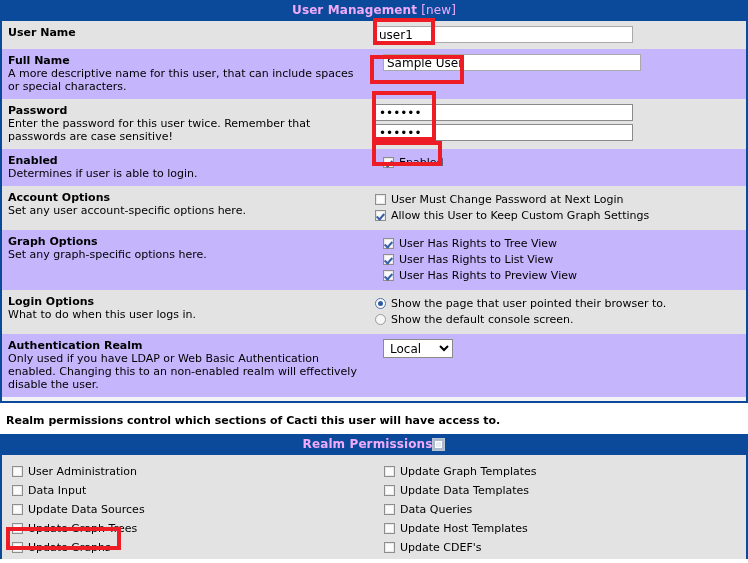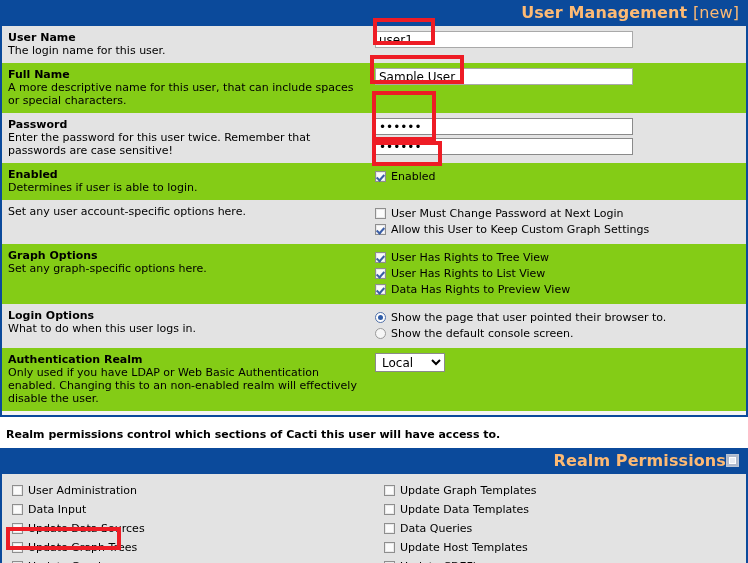--- a/index.html
+++ b/index.html
@@ -5,28 +5,28 @@
   html,body{margin:0;padding:0;}
   body{
     width:748px;height:563px;overflow:hidden;
     background:#ffffff;
     font-family:"DejaVu Sans","Liberation Sans",sans-serif;
     font-size:11px;color:#000;
     -webkit-font-smoothing:none;
   }
   .panel{border-left:2px solid #0b4a9b;border-right:2px solid #0b4a9b;}
   .bar{
-    background:#0b4a9b;color:#fdba74;font-weight:bold;font-size:16px;
+    background:#0b4a9b;color:#f0abfc;font-weight:bold;font-size:12px;
     padding:3px 7px 4px 7px;letter-spacing:.1px;
-    display:flex;align-items:center;justify-content:flex-end;
+    display:flex;align-items:center;justify-content:center;
   }
   .bar .sub{font-weight:normal;}
   .row{display:flex;align-items:flex-start;}
   .row.dark{background:#e3e3e3;}
-  .row.light{background:#84cc16;}
+  .row.light{background:#c4b5fd;gap:8px;}
   .lcell{width:372px;box-sizing:border-box;padding:5px 6px 6px 6px;}
   .rcell{flex:1;box-sizing:border-box;padding:5px 6px 6px 1px;position:relative;}
   .lbl{font-weight:bold;font-size:11px;line-height:13px;}
   .desc{font-size:11px;line-height:13px;color:#000;}
   input.tb{
     width:258px;height:17px;box-sizing:border-box;
     border:1px solid #a9a9a9;background:#fff;
     font-family:"DejaVu Sans","Liberation Sans",sans-serif;font-size:12px;
     padding:0 3px;color:#000;outline:none;
   }
@@ -83,21 +83,20 @@
     <div class="bar">
       <div>
         <span>User Management</span>
         <span class="sub">[new]</span>
       </div>
     </div>
 
     <div class="row dark">
       <div class="lcell">
         <div class="lbl">User Name</div>
-        <div class="desc">The login name for this user.</div>
       </div>
       <div class="rcell">
         <input class="tb" type="text" value="user1" style="">
       </div>
     </div>
 
     <div class="row light">
       <div class="lcell">
         <div class="lbl">Full Name</div>
         <div class="desc">A more descriptive name for this user, that can include spaces or special characters.</div>
@@ -127,20 +126,21 @@
       <div class="rcell">
         <div class="opt">
           <span class="cb on"></span>
           <span>Enabled</span>
         </div>
       </div>
     </div>
 
     <div class="row dark">
       <div class="lcell">
+        <div class="lbl">Account Options</div>
         <div class="desc">Set any user account-specific options here.</div>
       </div>
       <div class="rcell">
         <div class="opt">
           <span class="cb"></span>
           <span>User Must Change Password at Next Login</span>
         </div>
         <div class="opt">
           <span class="cb on"></span>
           <span>Allow this User to Keep Custom Graph Settings</span>
@@ -157,21 +157,21 @@
         <div class="opt">
           <span class="cb on"></span>
           <span>User Has Rights to Tree View</span>
         </div>
         <div class="opt">
           <span class="cb on"></span>
           <span>User Has Rights to List View</span>
         </div>
         <div class="opt">
           <span class="cb on"></span>
-          <span>Data Has Rights to Preview View</span>
+          <span>User Has Rights to Preview View</span>
         </div>
       </div>
     </div>
 
     <div class="row dark">
       <div class="lcell">
         <div class="lbl">Login Options</div>
         <div class="desc">What to do when this user logs in.</div>
       </div>
       <div class="rcell">

